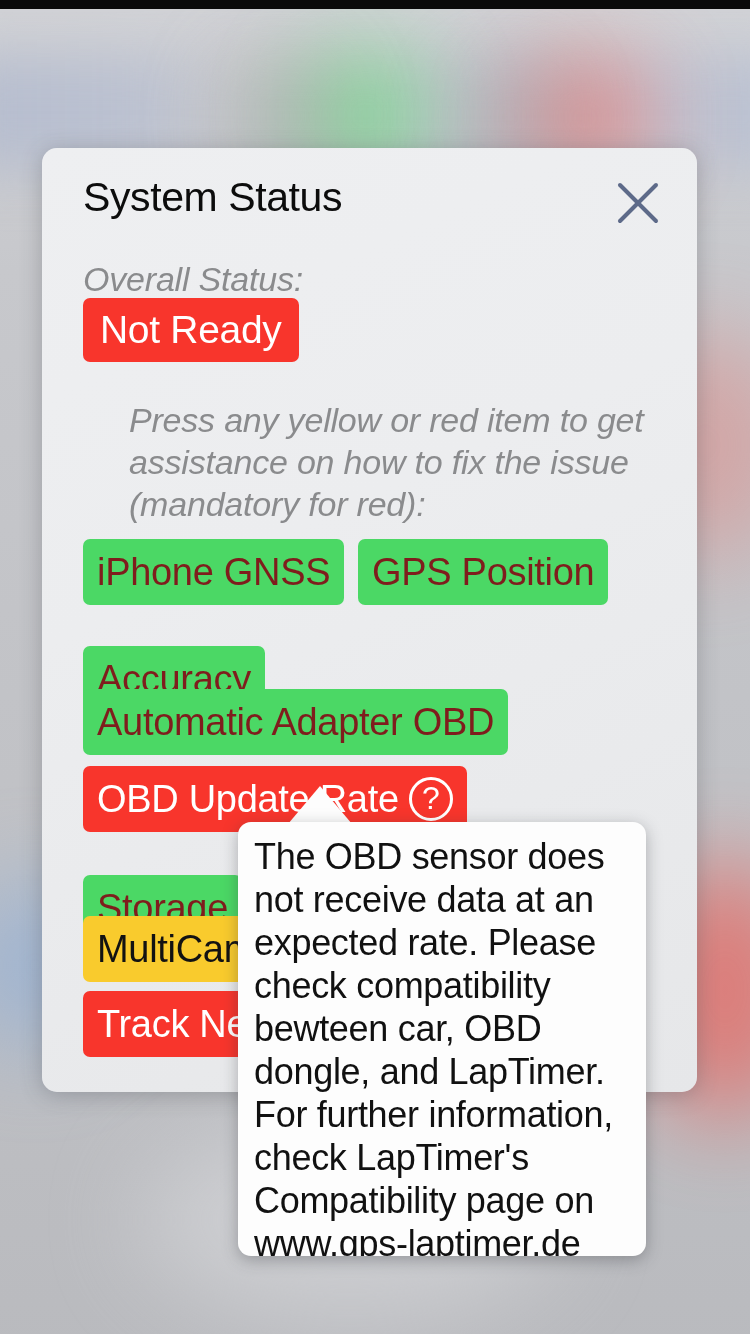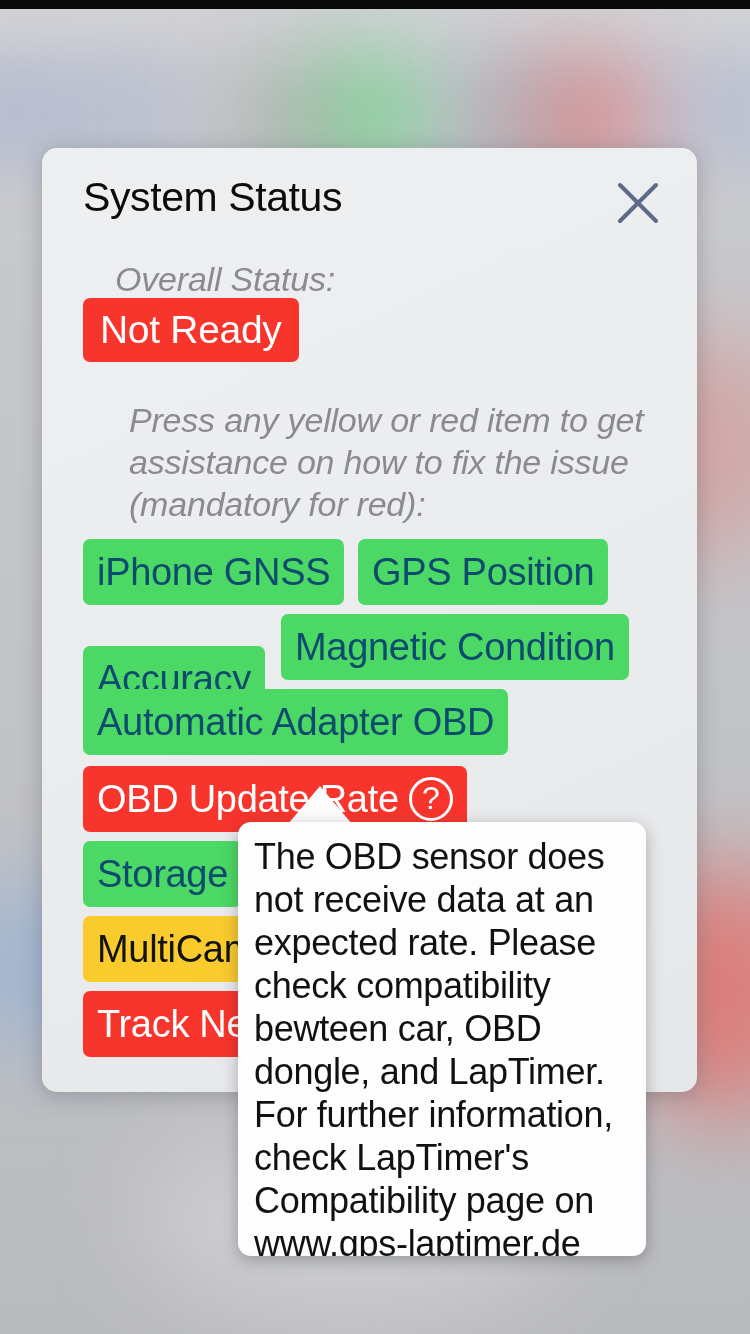--- a/index.html
+++ b/index.html
@@ -71,36 +71,36 @@
   #close-btn svg { display:block; }
 
   .section-label {
     position: absolute;
     font-style: italic;
     color: #8a8b8d;
     font-size: 34px;
     line-height: 42px;
     letter-spacing: -.2px;
   }
-  #overall-label { left: 41px; top: 110px; margin-left: 32px; }
+  #overall-label { left: 41px; top: 110px; }
   #press-hint   { left: 41px; top: 251px; width: 600px; margin-left: 46px; }
 
   
   .badge {
     position: absolute;
     border-radius: 7px;
     display: flex; align-items: center;
     font-size: 38px;
     letter-spacing: -.3px;
     white-space: nowrap;
     padding: 0 14px;
     cursor: pointer;
   }
   .badge.red    { background:#f8352c; color:#ffffff; }
-  .badge.green  { background:#4bd865; color:#0c4a6e; }
+  .badge.green  { background:#4bd865; color:#7f1d1d; }
   .badge.yellow { background:#f9cb2d; color:#121212; }
 
   #overall-badge {
     left: 41px; top: 150px;
     height: 64px;
     font-size: 39px;
     padding: 0 17px;
   }
 
   #tag-area { position:absolute; left:0; top:0; width:100%; height:100%; }
@@ -184,34 +184,31 @@
       </div>
 
       <div class="badge green tag" style="left:316px; top:391px;">
         <span>GPS Position</span>
       </div>
 
       <div class="badge green tag" style="left:41px; top:466px;margin-top:32px;">
         <span>Accuracy</span>
       </div>
 
-      <div class="badge green tag" style="left:239px; top:466px;">
-        <span>Magnetic Condition</span>
-      </div>
 
       <div class="badge green tag" style="left:41px; top:541px;">
         <span>Automatic Adapter OBD</span>
       </div>
 
       <div class="badge red tag" style="left:41px; top:618px;">
         <span>OBD Update Rate</span>
         <span class="qmark">?</span>
       </div>
 
-      <div class="badge green tag" style="left:41px; top:693px;">
+      <div class="badge green tag" style="left:41px; top:727px;">
         <span>Storage</span>
       </div>
 
       <div class="badge yellow tag" style="left:41px; top:768px;">
         <span>MultiCam</span>
       </div>
 
       <div class="badge red tag" style="left:41px; top:843px;">
         <span>Track Net</span>
       </div>

